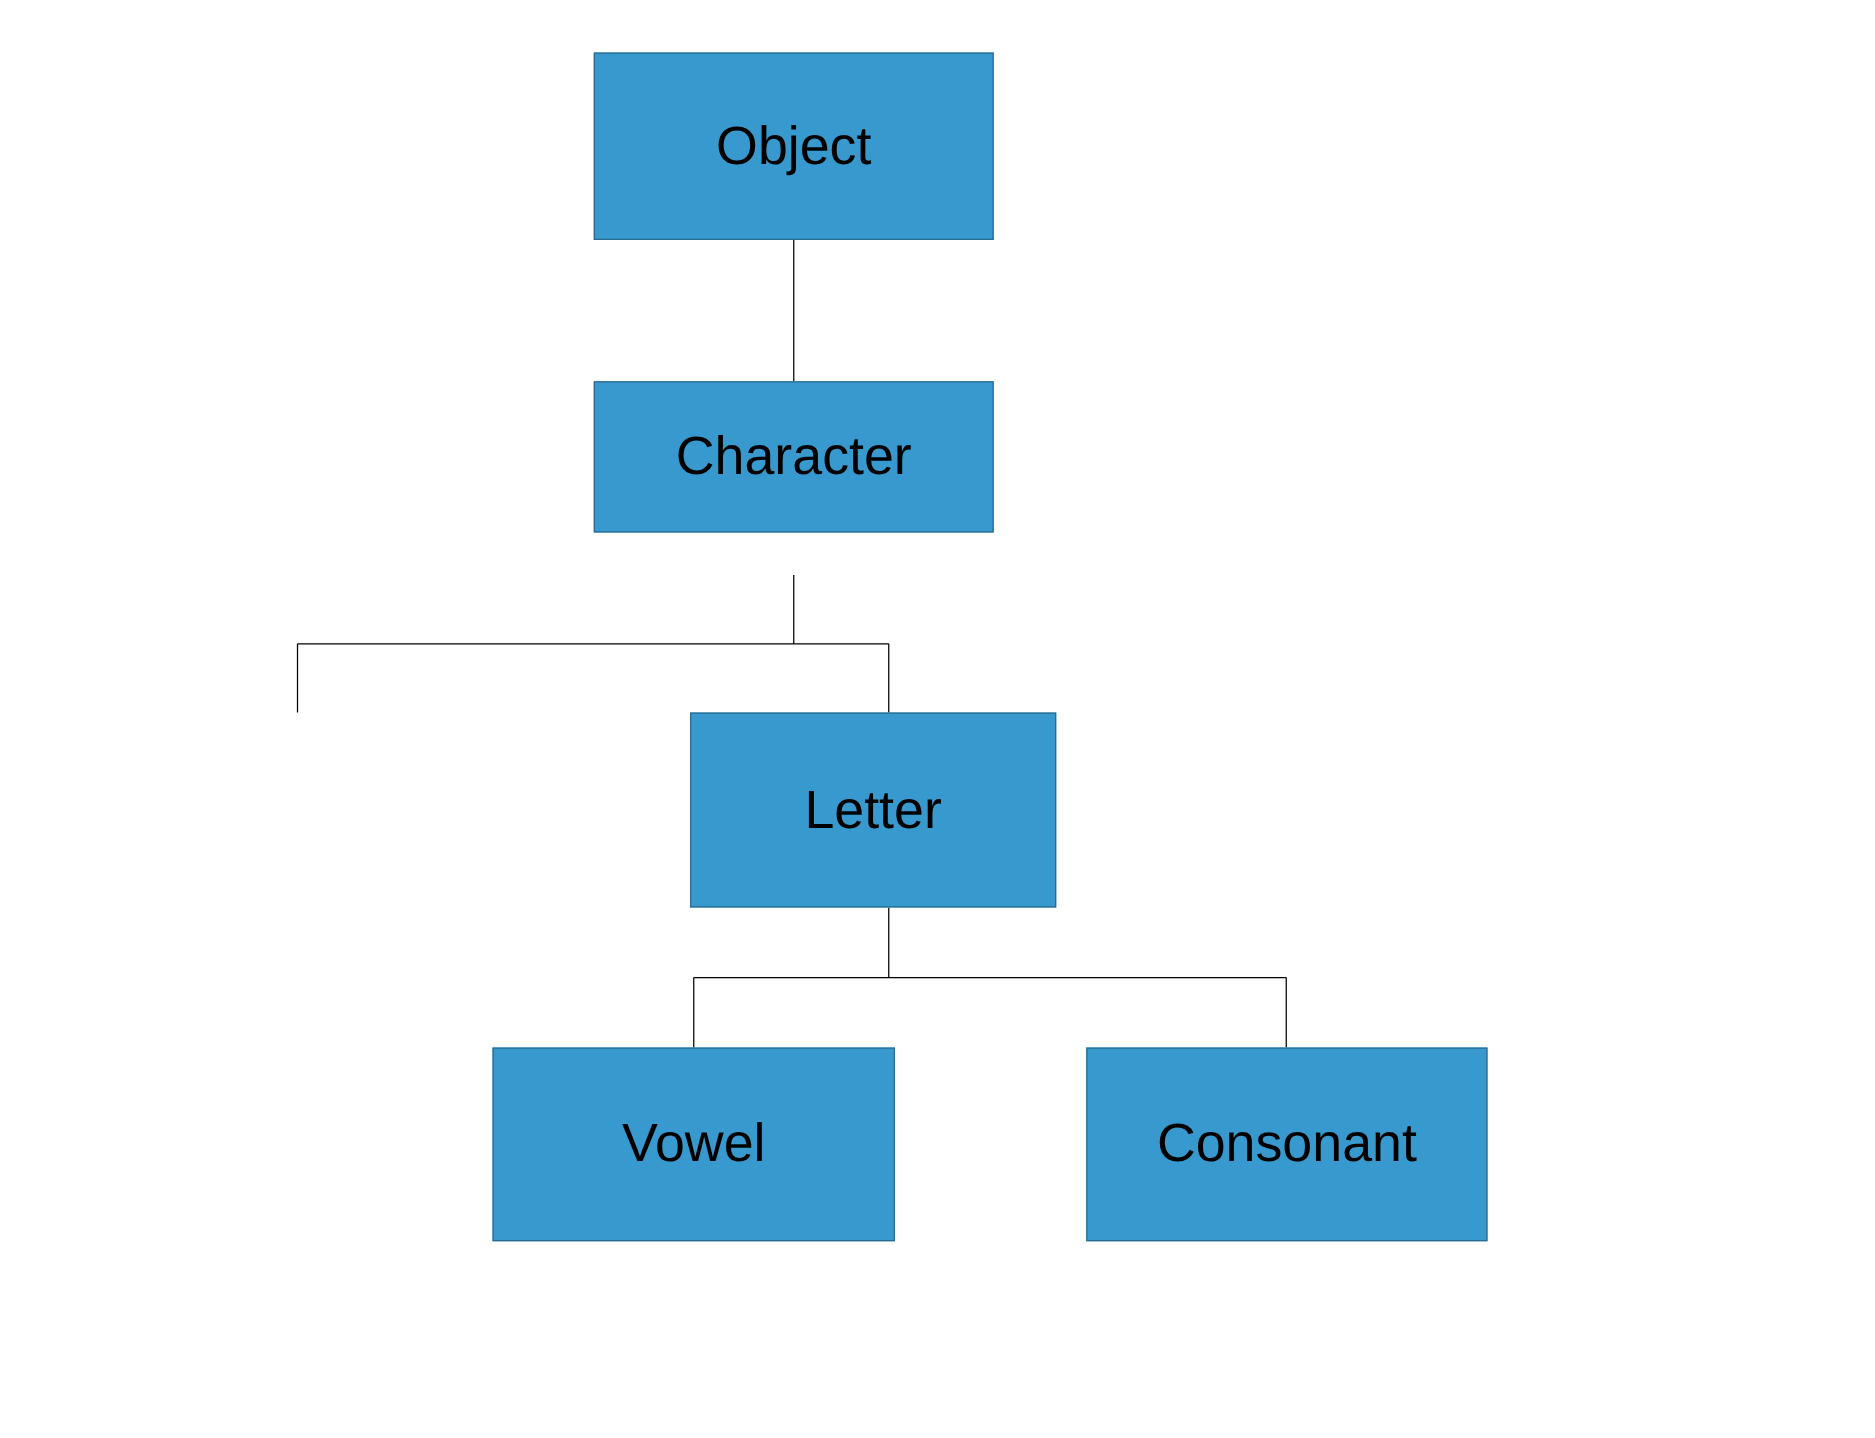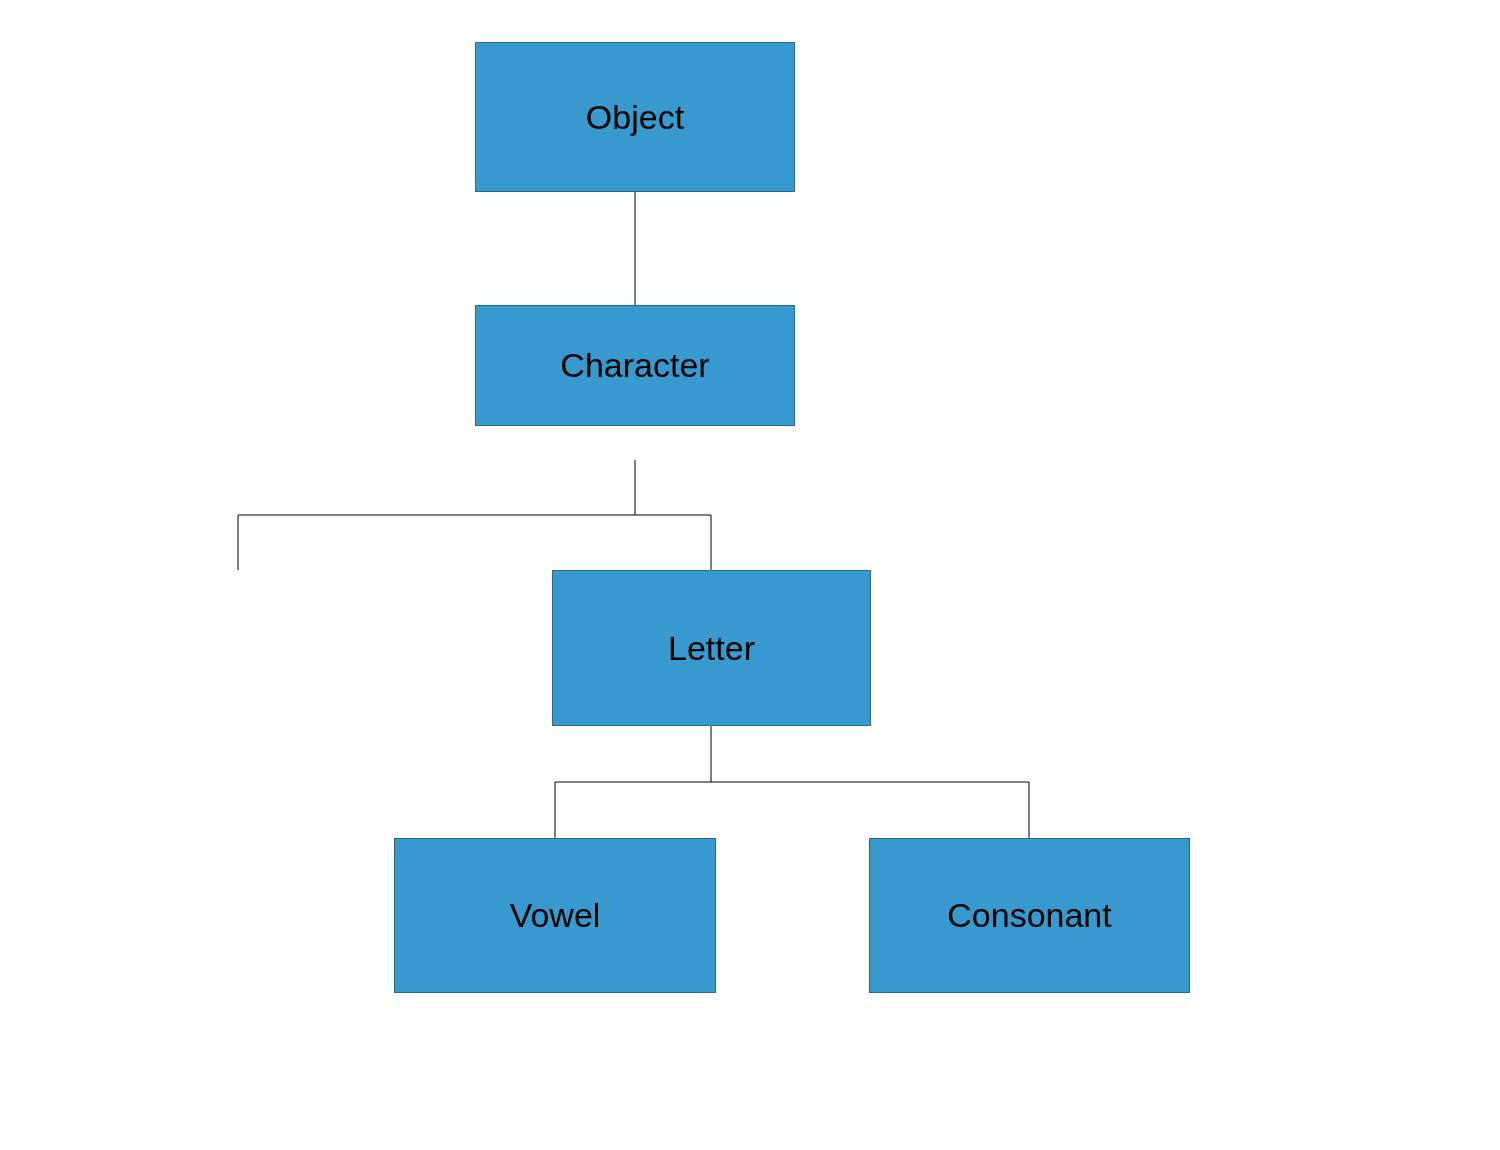--- a/index.html
+++ b/index.html
@@ -19,21 +19,21 @@
       width: 1500px;
       height: 1150px;
     }
     .node {
       position: absolute;
       background: #3799cd;
       border: 1px solid #2a6a8e;
       display: flex;
       align-items: center;
       justify-content: center;
-      font-size: 34px;
+      font-size: 43px;
       color: #000000;
     }
     svg.connectors {
       position: absolute;
       top: 0;
       left: 0;
       width: 1500px;
       height: 1150px;
     }
     svg.connectors line,
@@ -69,21 +69,21 @@
 
   <div class="node" style="left:475px; top:42px; width:320px; height:150px;">
     <span>Object</span>
   </div>
 
   <div class="node" style="left:475px; top:305px; width:320px; height:121px;">
     <span>Character</span>
   </div>
 
 
-  <div class="node" style="left:552px; top:570px; width:319px; height:156px;justify-content:center;">
+  <div class="node" style="left:552px; top:570px; width:293px; height:156px;justify-content:center;">
     <span>Letter</span>
   </div>
 
   <div class="node" style="left:394px; top:838px; width:322px; height:155px;">
     <span>Vowel</span>
   </div>
 
   <div class="node" style="left:869px; top:838px; width:321px; height:155px;">
     <span>Consonant</span>
   </div>

